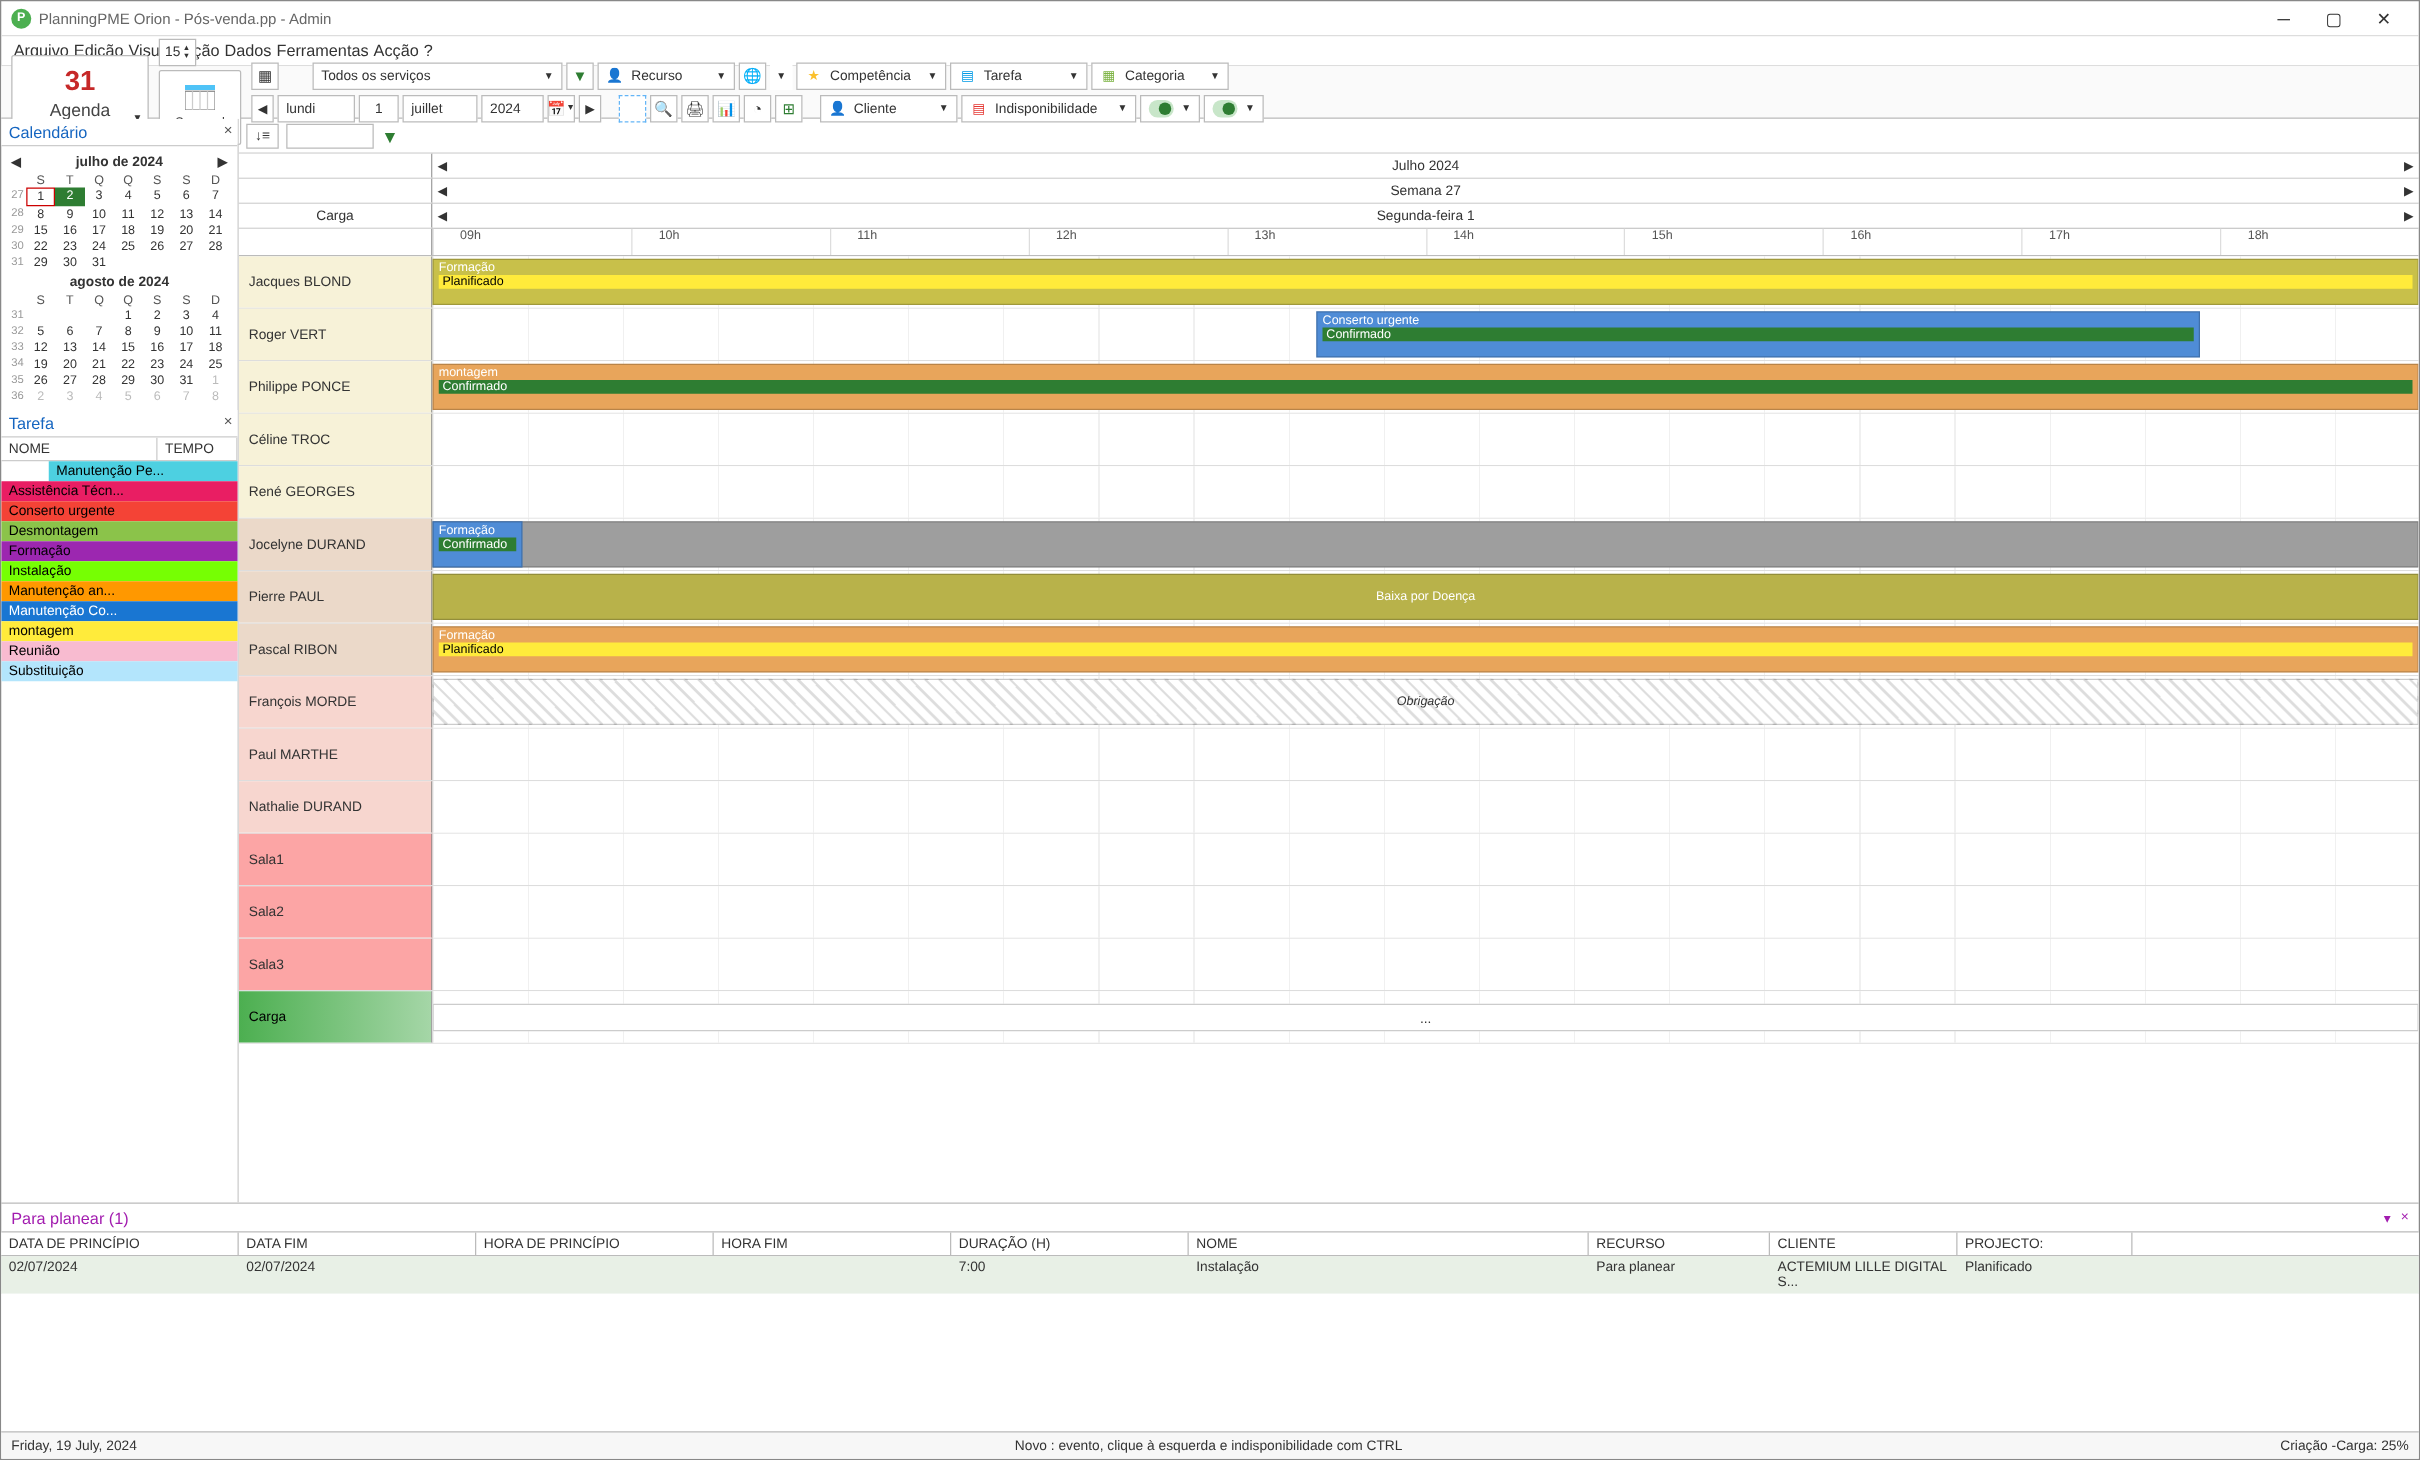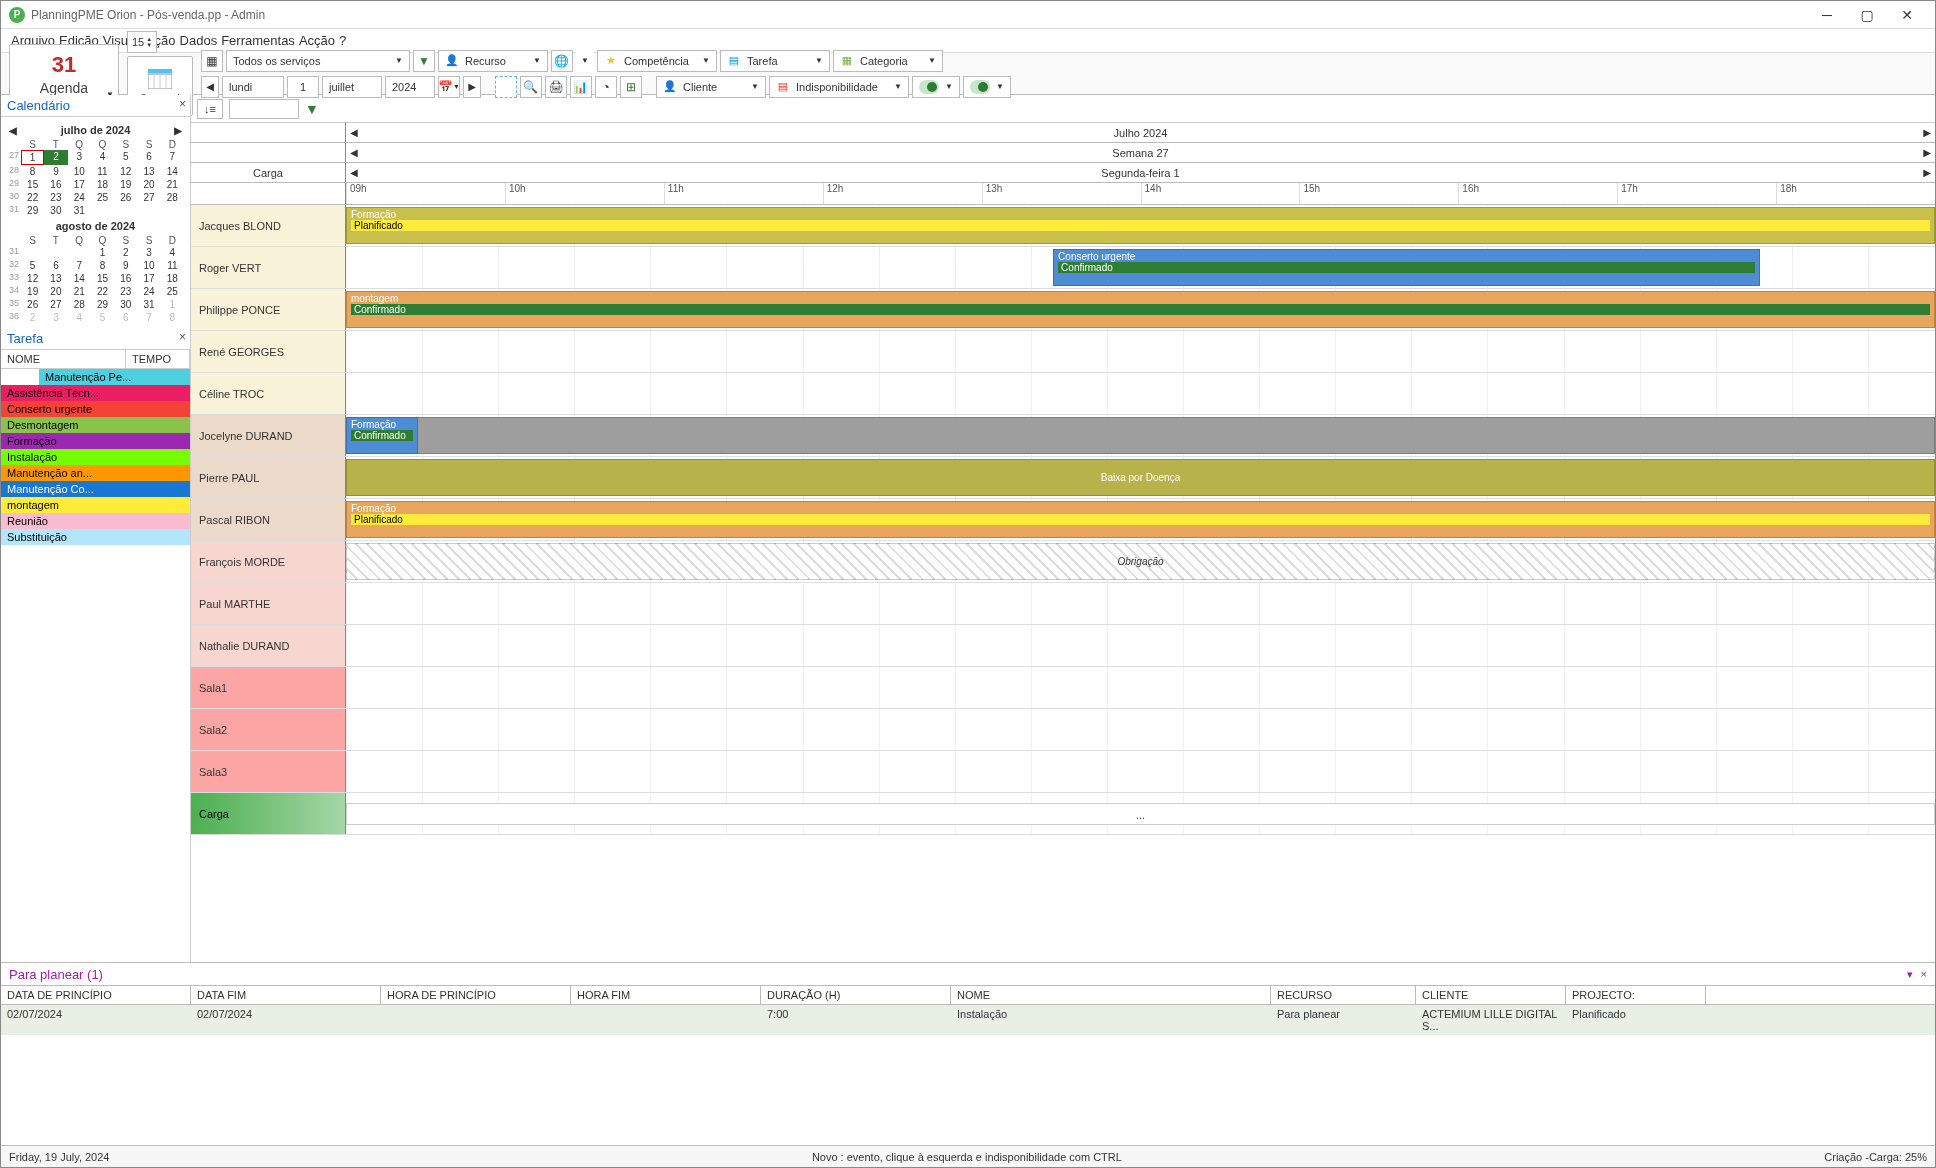--- a/index.html
+++ b/index.html
@@ -57,21 +57,21 @@
 .gantt-top input { height:20px; border:1px solid #bbb; padding:0 4px; width:70px;}
 .gantt-top .filt { color:#2e7d32; font-size:14px;}
 .gantt-headers { display:flex; flex-direction:column;}
 .gh-row { display:flex; height:20px; border-bottom:1px solid #bbb;}
 .gh-left { width:155px; border-right:1px solid #888; display:flex; align-items:center; justify-content:center; font-size:11px; background:#fff;}
 .gh-right { flex:1; display:flex; align-items:center; justify-content:center; position:relative; font-size:11px; background:#fff;}
 .gh-right .nvl { position:absolute; left:4px; font-size:10px;} .gh-right .nvr { position:absolute; right:4px; font-size:10px;}
 .gh-hours { display:flex; height:22px; border-bottom:1px solid #bbb;}
 .gh-hours .gh-left { background:#fff;}
 .gh-hours .hrs { flex:1; display:flex;}
-.gh-hours .hr { flex:1; border-left:1px solid #ddd; font-size:10px; padding-left:3px; color:#555;}
+.gh-hours .hr { flex:1; border-left:1px solid #ddd; font-size:10px; padding-left:21px; color:#555;}
 .gantt-body { flex:1; overflow:auto; position:relative;}
 .grow { display:flex; height:42px; border-bottom:1px solid #ddd;}
 .grow .rname { width:155px; border-right:1px solid #888; display:flex; align-items:center; padding-left:8px; font-size:11px;}
 .grow .rtrack { flex:1; position:relative; background:#fff;}
 .grow .rtrack::before { content:""; position:absolute; inset:0;
   background-image: repeating-linear-gradient(to right, rgba(0,0,0,0.06) 0, rgba(0,0,0,0.06) 1px, transparent 1px, transparent 76.1px);}
 .task { position:absolute; top:2px; bottom:2px; border:1px solid rgba(0,0,0,0.2); display:flex; flex-direction:column; padding:1px 4px; font-size:10px; overflow:hidden;}
 .task .tl1 { font-size:10px;}
 .badge-green { background:#2e7d32; color:#fff; display:inline-block; padding:0 3px;}
 .badge-yellow { background:#ffeb3b; color:#000; display:inline-block; padding:0 3px;}
@@ -141,21 +141,21 @@
               <line x1="18" y1="5" x2="18" y2="20" stroke="#ccc"></line>
             </svg>
         </div>
         <div class="lbl">Semanal</div>
       </div>
     </div>
 
     <div class="tbcol" style="gap:4px;">
       <div class="tbrow">
         <div class="sq">▦</div>
-        <div class="combo" style="width:184px;">
+        <div class="combo" style="width:200px;margin-left:24px;">
           <span>Todos os serviços</span>
           <span class="dd">▼</span>
         </div>
         <div class="sq" style="color:#2e7d32;">▼</div>
         <div class="combo" style="width:110px;">
           <span class="ico" style="color:#d84315;">👤</span>
           <span>Recurso</span>
           <span class="dd">▼</span>
         </div>
         <div class="sq" style="color:#039be5;">🌐</div>
@@ -440,25 +440,25 @@
           <div class="grow row-g2">
             <div class="rname">Philippe PONCE</div>
             <div class="rtrack">
               <div class="task" style="left: 0%; right: 0%; background: rgb(232, 165, 91);">
                 <div class="tl1" style="color: rgb(255, 255, 255);">montagem</div>
                 <span class="badge-green">Confirmado</span>
               </div>
             </div>
           </div>
           <div class="grow row-g2">
+            <div class="rname">Céline TROC</div>
+            <div class="rtrack"></div>
+          </div>
+          <div class="grow row-g2">
             <div class="rname">René GEORGES</div>
-            <div class="rtrack"></div>
-          </div>
-          <div class="grow row-g2">
-            <div class="rname">Céline TROC</div>
             <div class="rtrack"></div>
           </div>
           <div class="grow row-g3">
             <div class="rname">Jocelyne DURAND</div>
             <div class="rtrack">
               <div class="task" style="left: 0%; right: 0%; background: rgb(158, 158, 158);"></div>
               <div class="task" style="left: 0%; right: 95.5%; background: rgb(79, 140, 214);">
                 <div class="tl1" style="color: rgb(255, 255, 255);">Formação</div>
                 <span class="badge-green">Confirmado</span>
               </div>

